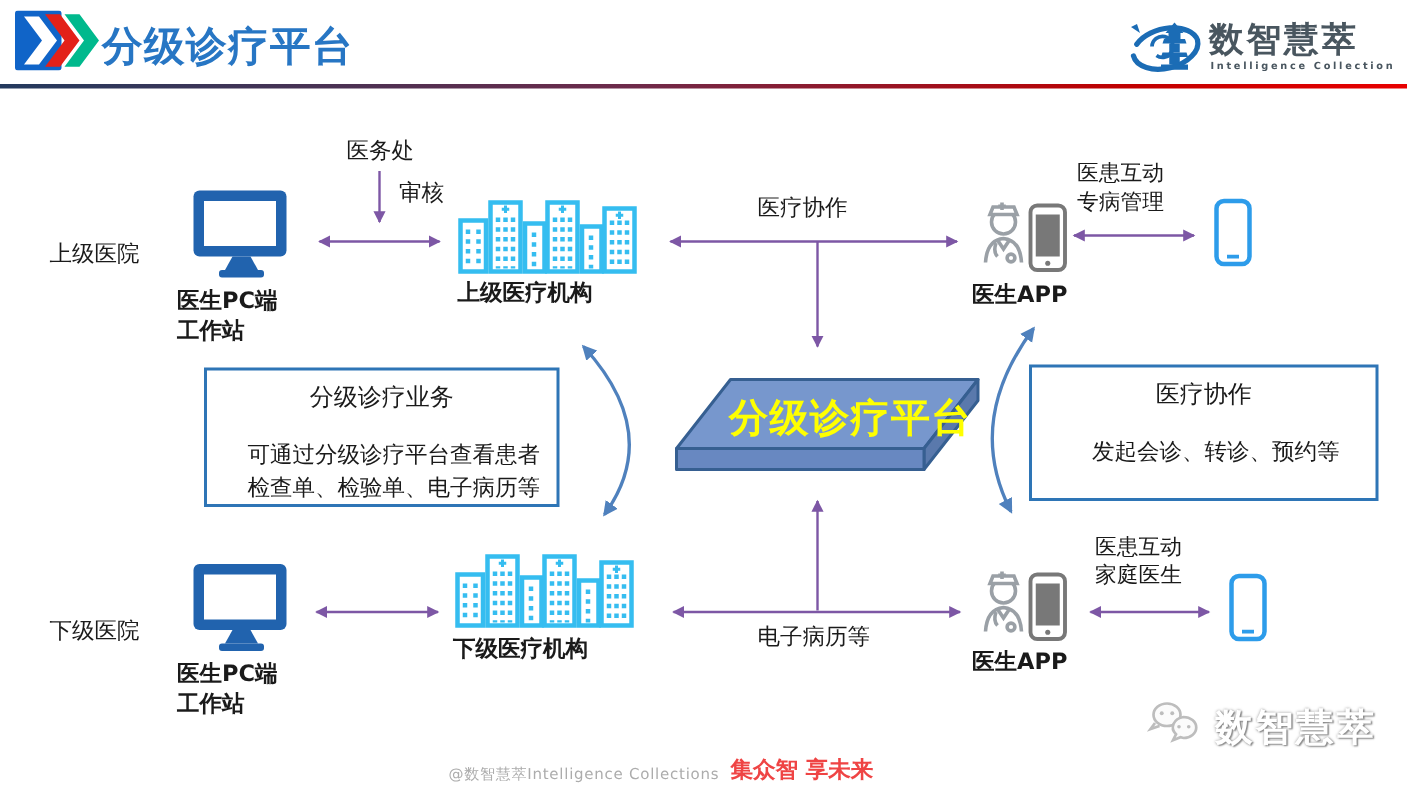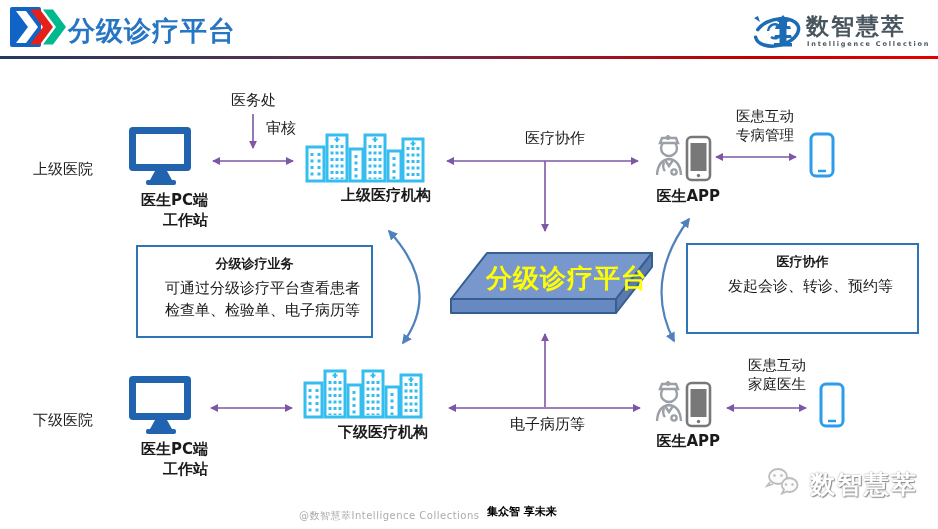--- a/index.html
+++ b/index.html
@@ -1,34 +1,34 @@
 <!DOCTYPE html>
 <html><head>
 <meta charset="utf-8">
 <style>
   html,body{margin:0;padding:0;background:#fff;}
   .canvas{position:relative;width:938px;height:529px;background:#fff;overflow:hidden;
           font-family:"DejaVu Sans","Liberation Sans",sans-serif;color:#1a1a1a;}
   .abs{position:absolute;}
   .lbl{position:absolute;font-size:15px;color:#1a1a1a;white-space:nowrap;line-height:19px;text-align:right;}
   .bold{font-weight:bold;}
-  .center{text-align:right;}
+  .center{text-align:left;}
   .title{position:absolute;left:68px;top:13px;font-size:27px;font-weight:600;color:#2776C4;letter-spacing:1px;}
   .hr{position:absolute;left:0;top:56px;width:938px;height:3px;
       background:linear-gradient(90deg,#233A5E 0%,#6E2A4A 45%,#C00000 80%,#E80000 100%);}
   .brand-name{position:absolute;left:806px;top:11px;font-size:23px;font-weight:600;color:#49565F;letter-spacing:2px;}
   .brand-tag{position:absolute;left:807px;top:40px;font-size:6.5px;font-weight:bold;color:#49565F;letter-spacing:1.8px;}
   .infobox{position:absolute;border:2px solid #2E75B6;background:#fff;text-align:center;}
-  .infobox .bt{font-size:13px;font-weight:bold;margin-top:8px;}
-  .infobox .bb{font-size:15px;line-height:22px;margin-top:4px;padding-left:16px;}
+  .infobox .bt{font-size:16px;font-weight:normal;margin-top:8px;}
+  .infobox .bb{font-size:15px;line-height:22px;margin-top:16px;padding-left:16px;}
   .platform-label{position:absolute;left:484px;top:261px;width:166px;text-align:center;
       font-size:26px;font-weight:bold;color:#FFFF00;letter-spacing:1px;}
   .layer{position:absolute;left:0;top:0;}
   .footer-credit{position:absolute;left:299px;top:509px;font-size:10px;color:#ACACAC;letter-spacing:.5px;}
-  .footer-slogan{position:absolute;left:487px;top:504px;font-size:11px;font-weight:600;color:#000000;}
+  .footer-slogan{position:absolute;left:487px;top:504px;font-size:15px;font-weight:600;color:#ef4444;}
   .watermark{position:absolute;left:762px;top:466px;display:flex;align-items:center;gap:6px;}
   .watermark .wm-text{font-size:25px;font-weight:bold;color:#ffffff;
       text-shadow:1px 1px 1px #8a8a8a,0 0 2px #9a9a9a;letter-spacing:2px;}
 </style>
 </head>
 <body>
 
 <div class="canvas">
 
   <svg class="abs" style="left:10px;top:7px;" width="58" height="40" viewBox="0 0 58 40">

